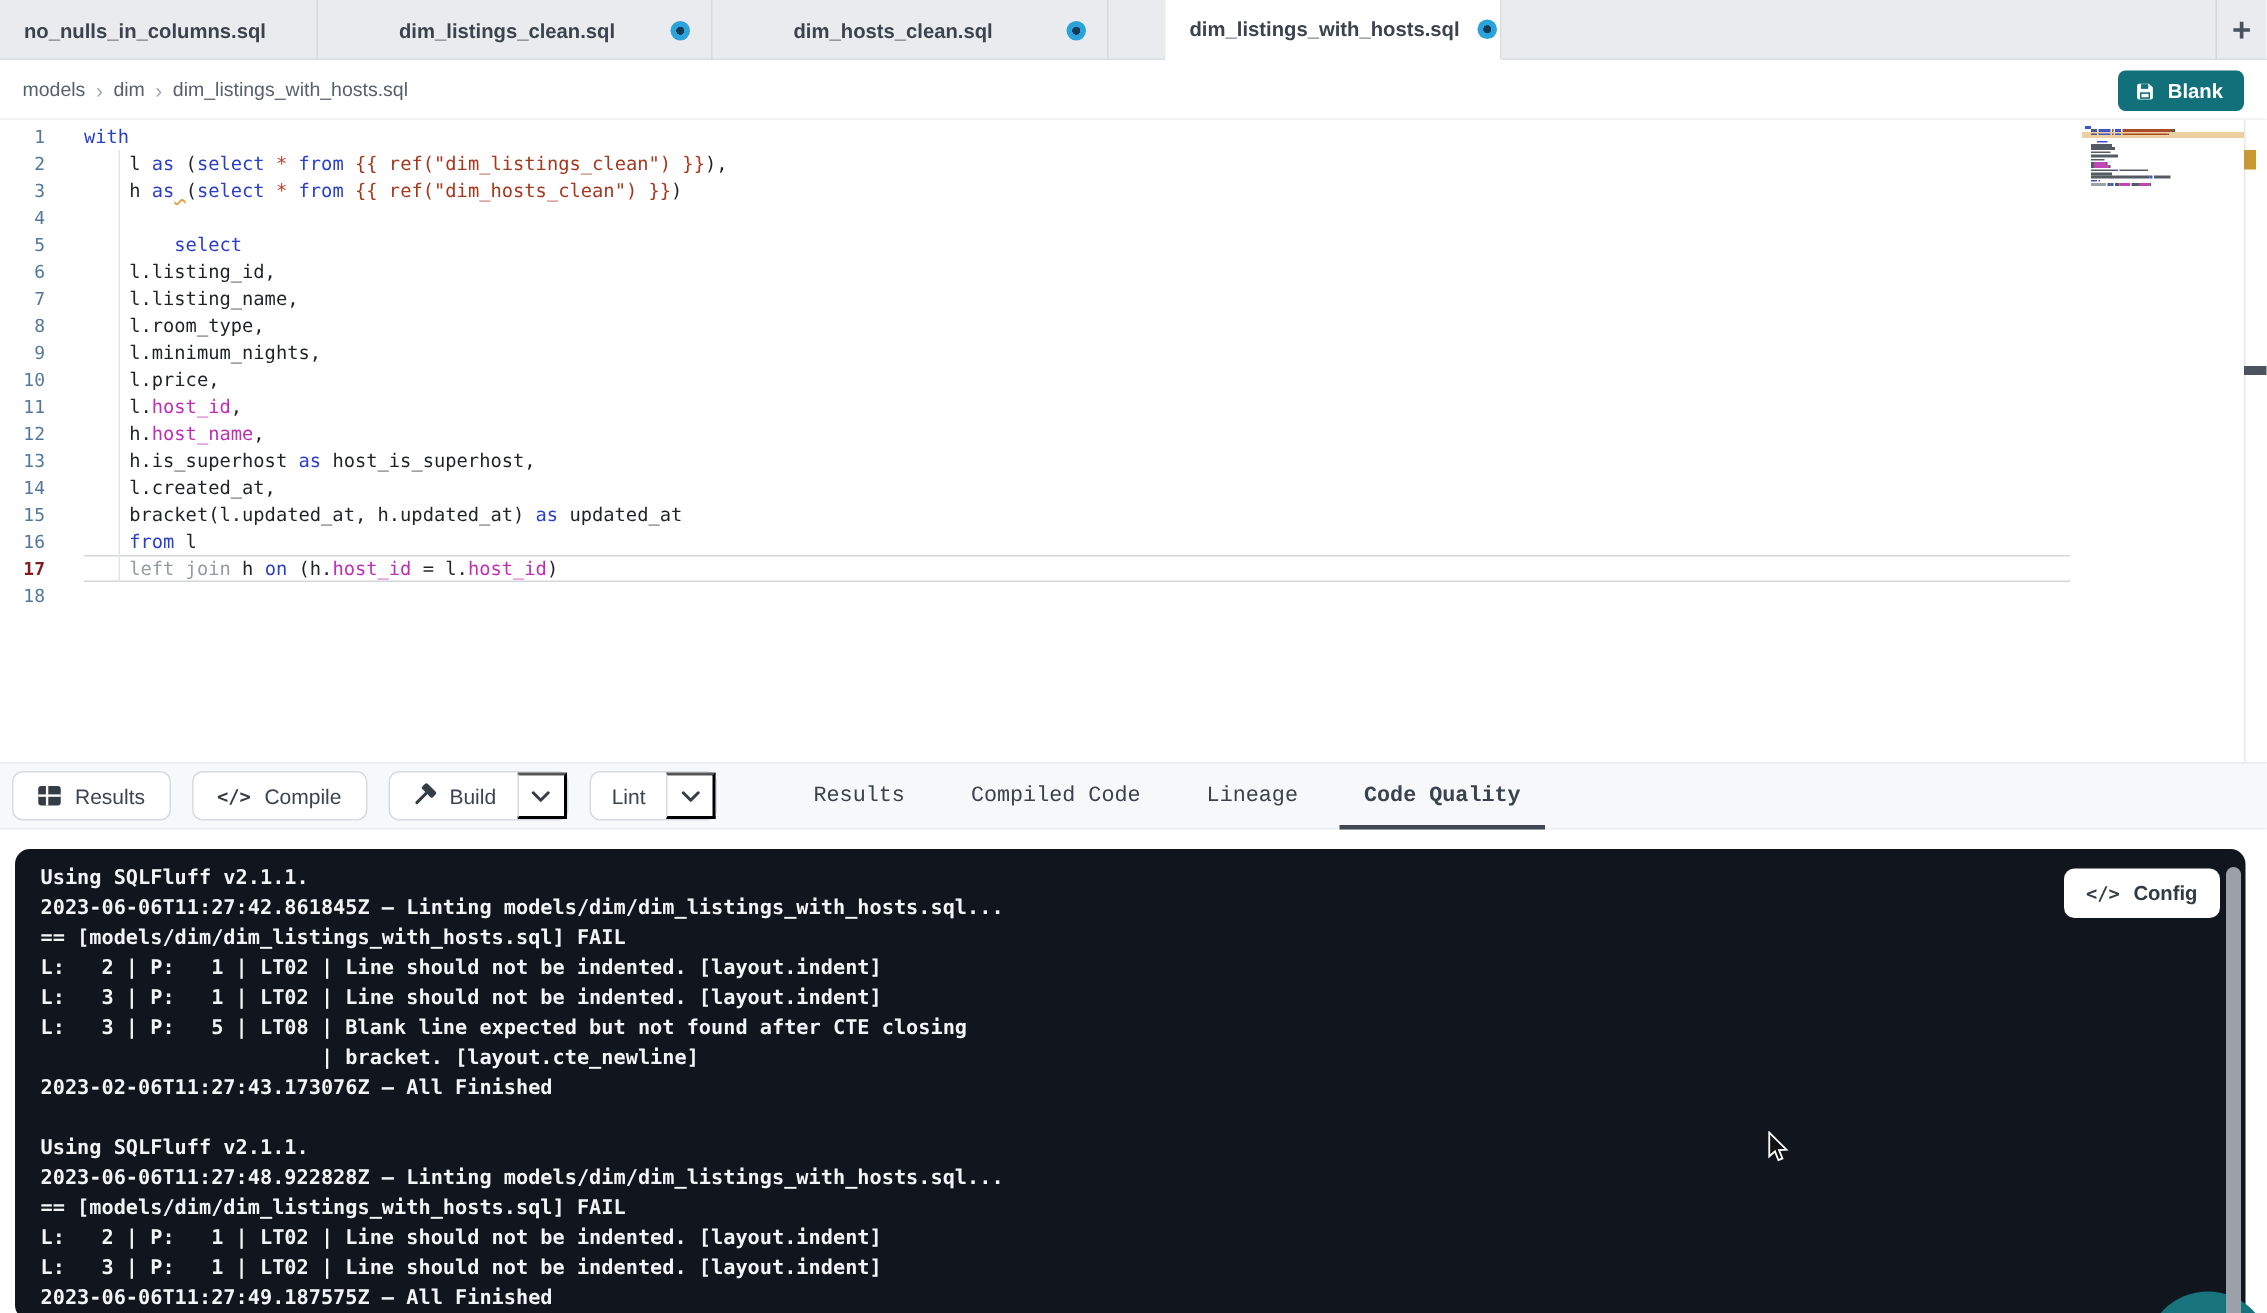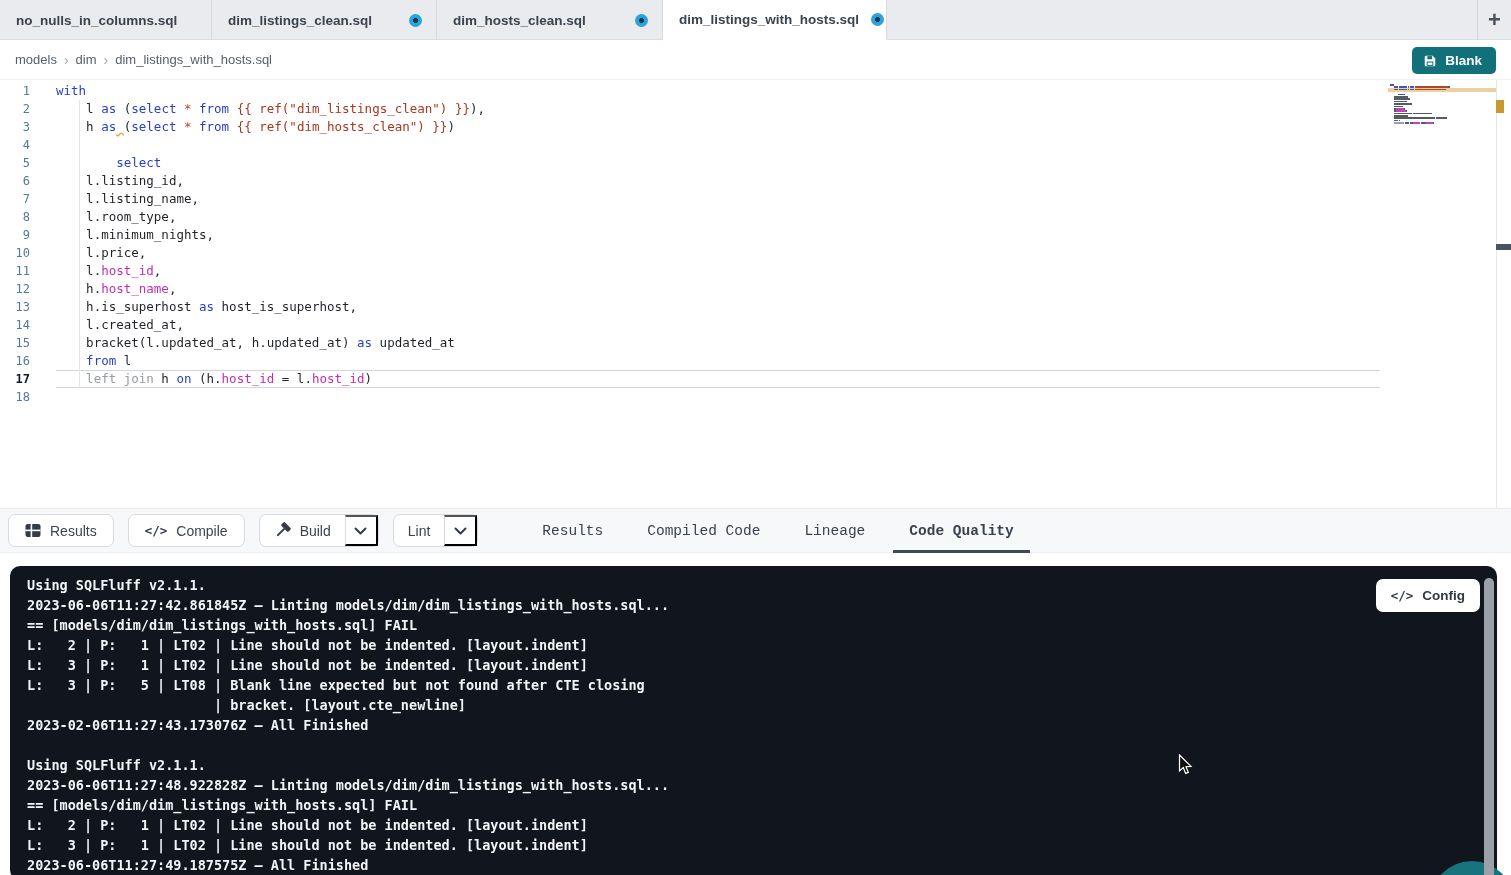--- a/index.html
+++ b/index.html
@@ -1,21 +1,21 @@
 <!DOCTYPE html>
 <html><head>
 <meta charset="utf-8">
 <style>
   * { margin:0; padding:0; box-sizing:border-box; }
   html,body { width:1511px; height:875px; overflow:hidden; background:#fff;
     font-family:"Liberation Sans", sans-serif; }
 
   
   .tabbar { position:absolute; left:0; top:0; width:1511px; height:40px;
-    background:#e9ebee; display:flex; border-bottom:1px solid #dcdfe2; }
+    background:#e9ebee; display:flex; border-bottom:1px solid #dcdfe2;gap:38px; }
   .tab { height:40px; display:flex; align-items:center; justify-content:space-between;
     padding:0 14px 0 16px; border-right:1px solid #d8dbde; cursor:pointer;
     font-size:13.5px; font-weight:600; color:#3b434e; background:transparent; position:relative; }
   .tab.active { background:#fff; border-bottom:1px solid #fff; margin-bottom:-1px; }
   .tab .label { white-space:nowrap; }
   .dot { width:13px; height:13px; border-radius:50%; margin-left:12px; flex:0 0 13px;
     background:radial-gradient(circle at 50% 50%, #123c55 0 2.6px, #2aa2da 2.7px 6.5px); }
   .tab-fill { flex:1; }
   .tab-plus { width:34px; height:40px; display:flex; align-items:center; justify-content:center;
     border-left:1px solid #d3d6da; cursor:pointer; }
@@ -30,21 +30,21 @@
     background:#11707a; border:none; border-radius:5px; color:#fff; font-size:13.5px;
     font-weight:700; display:flex; align-items:center; gap:8px; cursor:pointer;
     font-family:"Liberation Sans", sans-serif; }
 
   
   .editor { position:absolute; left:0; top:80px; width:1511px; height:428px; background:#fff;
     font-family:"DejaVu Sans Mono", monospace; }
   .code-row { display:flex; height:18px; line-height:18px; position:relative; }
   .gutter { width:56px; flex:0 0 56px; text-align:right; padding-right:26px;
     font-size:12px; color:#54789a; user-select:none; }
-  .code-row.active .gutter { color:#0f172a; font-weight:700; }
+  .code-row.active .gutter { color:#7f1d1d; font-weight:700; }
   .code-text { font-size:12.5px; white-space:pre; color:#1f2328; }
   .code-row.active::before, .code-row.active::after { content:""; position:absolute;
     left:56px; right:131px; height:1px; background:#d4d7da; }
   .code-row.active::before { top:0; } .code-row.active::after { bottom:0; }
   .tk-kw { color:#2a3fc9; } .tk-op { color:#bf3f2e; } .tk-jj { color:#a5381f; }
   .tk-mg { color:#bf2fb3; } .tk-gy { color:#949ba3; } .tk-tx { color:#1f2328; }
   .tk-sq { text-decoration:underline wavy #dfa03a; text-decoration-skip-ink:none; }
   .indent-guide { position:absolute; left:79px; top:20px; width:1px; height:288px; background:#e3e6e9; }
   .ruler-track { position:absolute; right:14px; top:0; width:1px; height:428px; background:#e6e8eb; }
   .ruler-warn { position:absolute; right:7px; top:20px; width:8px; height:13px; background:#c9992f; }

